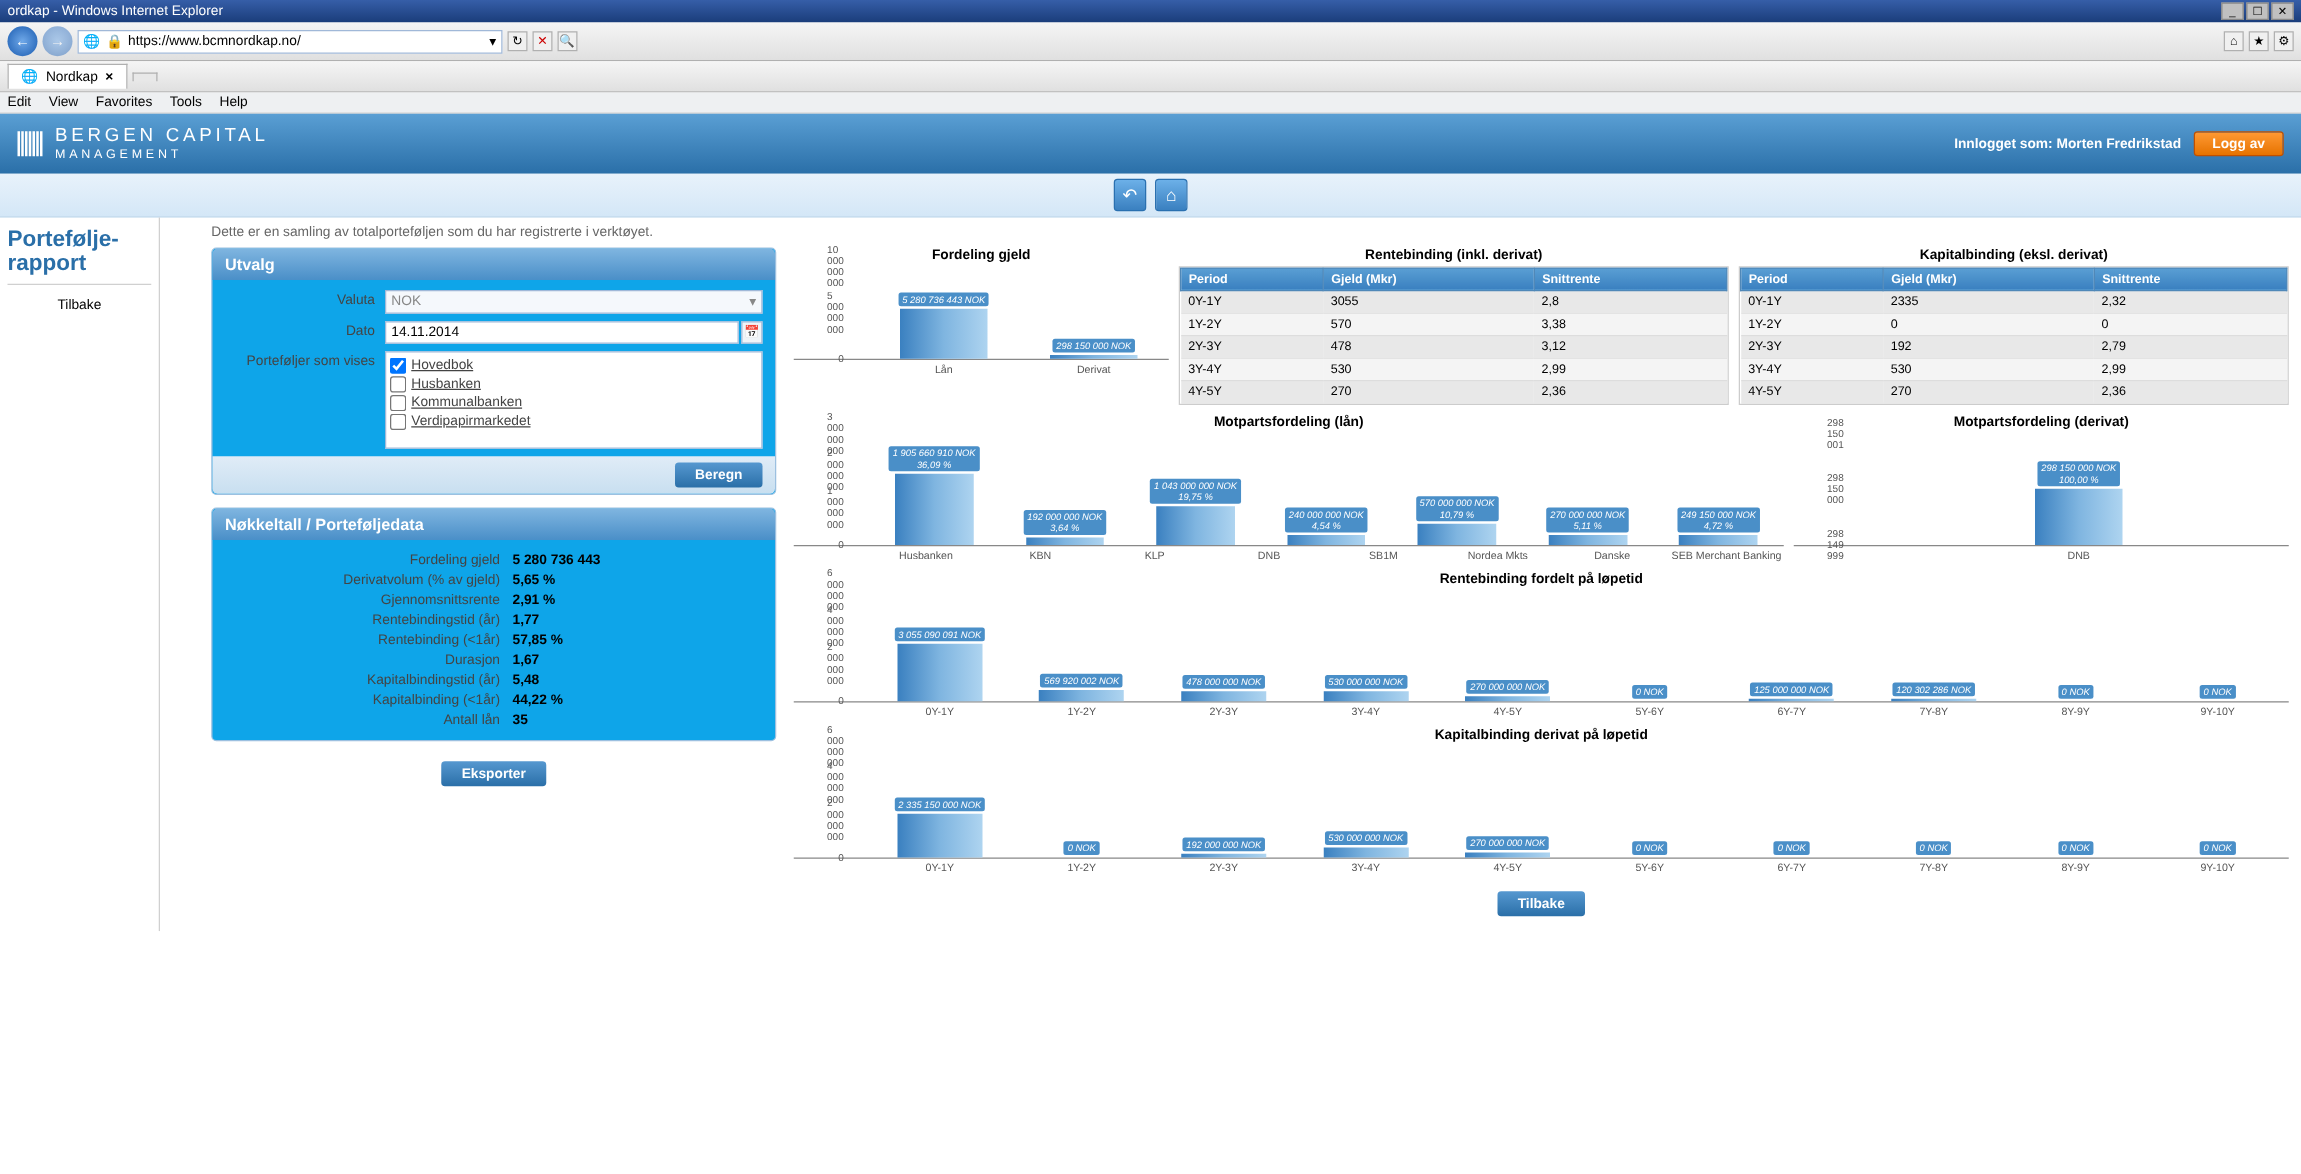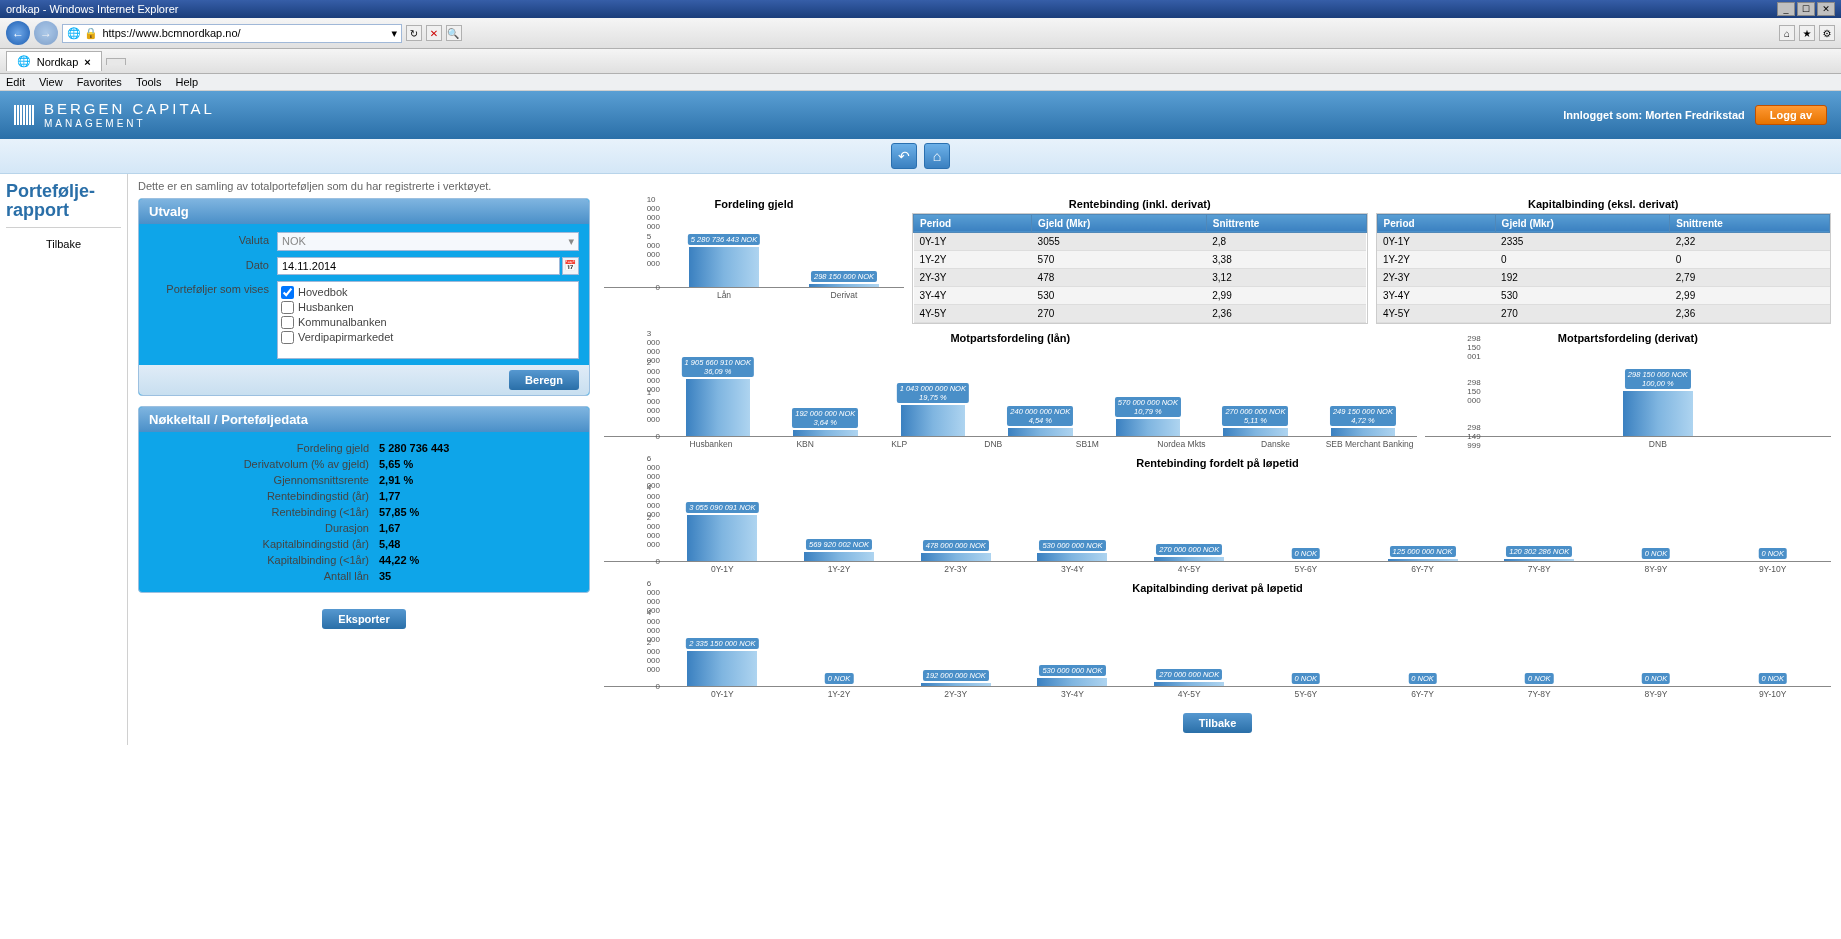--- a/index.html
+++ b/index.html
@@ -29,21 +29,21 @@
 .brand-text .l1 { font-weight:normal; font-size:15px; letter-spacing:3px;}
 .brand-text .l2 { font-weight:normal; font-size:10px; letter-spacing:3px;}
 .header-right { margin-left:auto; display:flex; align-items:center; gap:10px; }
 .login-info { font-size:11px; font-weight:bold; }
 .logout-btn { background:linear-gradient(#ff9933,#e67300); color:#fff; border:1px solid #c05000; padding:3px 14px; border-radius:3px; font-weight:bold; cursor:pointer; font-size:11px;}
 
 .subheader { background: linear-gradient(#e8f2fb,#d4e7f7); padding:4px; text-align:center; border-bottom:1px solid #b8d4ea; }
 .icon-btn { display:inline-flex; width:26px; height:26px; background:linear-gradient(#6cb0e8,#3a80c0); border:1px solid #2a70b0; border-radius:3px; align-items:center; justify-content:center; color:#fff; cursor:pointer; margin:0 2px; font-size:14px;}
 
 
-.main { display:flex; }
+.main { display:flex;gap:31px; }
 .sidebar { width:128px; border-right:1px solid #d0d0d0; padding:8px 6px; }
 .sidebar-title { color:#2a6fa8; font-weight:bold; font-size:18px; line-height:1.1; padding-bottom:6px; border-bottom:1px solid #d0d0d0; margin-bottom:6px;}
 .sidebar-item { padding:4px 2px; cursor:pointer; text-align:center;}
 
 .content { flex:1; padding:6px 10px; }
 .intro-text { color:#666; margin-bottom:6px; }
 
 .panels-row { display:flex; gap:14px; align-items:flex-start; }
 .left-col { width:452px; flex-shrink:0; }
 .right-col { flex:1; }
@@ -52,40 +52,40 @@
 .panel-title { background: linear-gradient(#7fb5e0,#4a8fc8); color:#fff; font-weight:bold; padding:5px 10px; border-radius:4px 4px 0 0; font-size:13px;}
 .panel-body { padding:8px 10px; }
 
 .form-row { display:flex; align-items:flex-start; margin-bottom:6px; gap:8px; }
 .form-row label { width:120px; text-align:right; color:#444; padding-top:2px;}
 .form-row .fld { flex:1; display:flex; align-items:center; gap:2px; }
 .sel, .txt { border:1px solid #a0b8d8; padding:2px 4px; background:#fff; width:100%; font-size:11px;}
 .sel { background:#f5f8fc; color:#888; }
 .cal-icon { width:18px; height:18px; border:1px solid #a0b8d8; background:#f0f4f8; display:flex; align-items:center; justify-content:center; cursor:pointer; font-size:10px;}
 .listbox { border:1px solid #a0b8d8; background:#fff; width:100%; height:78px; overflow-y:scroll; padding:3px; }
-.listbox label { display:flex; align-items:center; gap:4px; text-align:left; width:auto; padding:1px 0; cursor:pointer;}
+.listbox label { display:flex; align-items:center; gap:4px; text-align:left; width:auto; padding:1px 0; cursor:pointer;text-decoration:underline;}
 .listbox input{ cursor:pointer;}
 .btn-strip { text-align:right; background:linear-gradient(#e0ecf7,#c8dff0); margin:0 -10px -8px -10px; padding:5px 10px; border-radius:0 0 4px 4px;}
 .btn { background:linear-gradient(#5698d0,#2a6fa8); color:#fff; border:none; padding:4px 16px; border-radius:3px; font-weight:bold; cursor:pointer; font-size:11px;}
 .btn-strip-center { text-align:center; padding:6px 0;}
 
 .kv-row { display:flex; padding:2px 0; }
 .kv-row .k { width:230px; text-align:right; color:#444; padding-right:10px;}
 .kv-row .v { font-weight:bold; }
 
 
 .charts-top-row { display:flex; gap:8px; margin-bottom:8px;}
 .chart-title { text-align:center; font-weight:bold; font-size:11px; margin-bottom:3px;}
 .chart-wrap { flex:1; }
 
 
 .barchart { display:flex; align-items:flex-end; height:75px; border-bottom:1px solid #888; position:relative; padding-left:60px; }
 .barchart.med { height:90px; }
 .yaxis { position:absolute; left:0; top:0; bottom:0; width:58px; }
-.ytick { position:absolute; right:2px; font-size:8px; color:#555; transform:translateY(50%);margin-left:48px; }
+.ytick { position:absolute; right:18px; font-size:8px; color:#555; transform:translateY(50%);margin-left:48px; }
 .bar-group { flex:1; display:flex; flex-direction:column; align-items:center; position:relative; height:100%; justify-content:flex-end;}
 .bar { width:60%; max-width:70px; background:linear-gradient(to right,#3a80c0 0%,#7fb5e0 50%,#aed4f0 100%); position:relative; }
 .bar-label { font-size:7.5px; background:#4a8fc8; color:#fff; padding:1px 3px; border-radius:2px; white-space:nowrap; position:absolute; bottom:100%; left:50%; transform:translateX(-50%); margin-bottom:2px; line-height:1.2; text-align:center; font-style:italic;}
 .bar-label .l2 { display:block; }
 .xlabels { display:flex; padding-left:60px; }
 .xlabels span { flex:1; text-align:center; font-size:8.5px; color:#555; padding-top:2px;}
 
 
 .dt { border-collapse:collapse; width:100%; font-size:10px; }
 .dt th { background:linear-gradient(#5a9fd4,#3a80c0); color:#fff; padding:3px 6px; text-align:left; font-weight:bold; border:1px solid #5088b8;}

